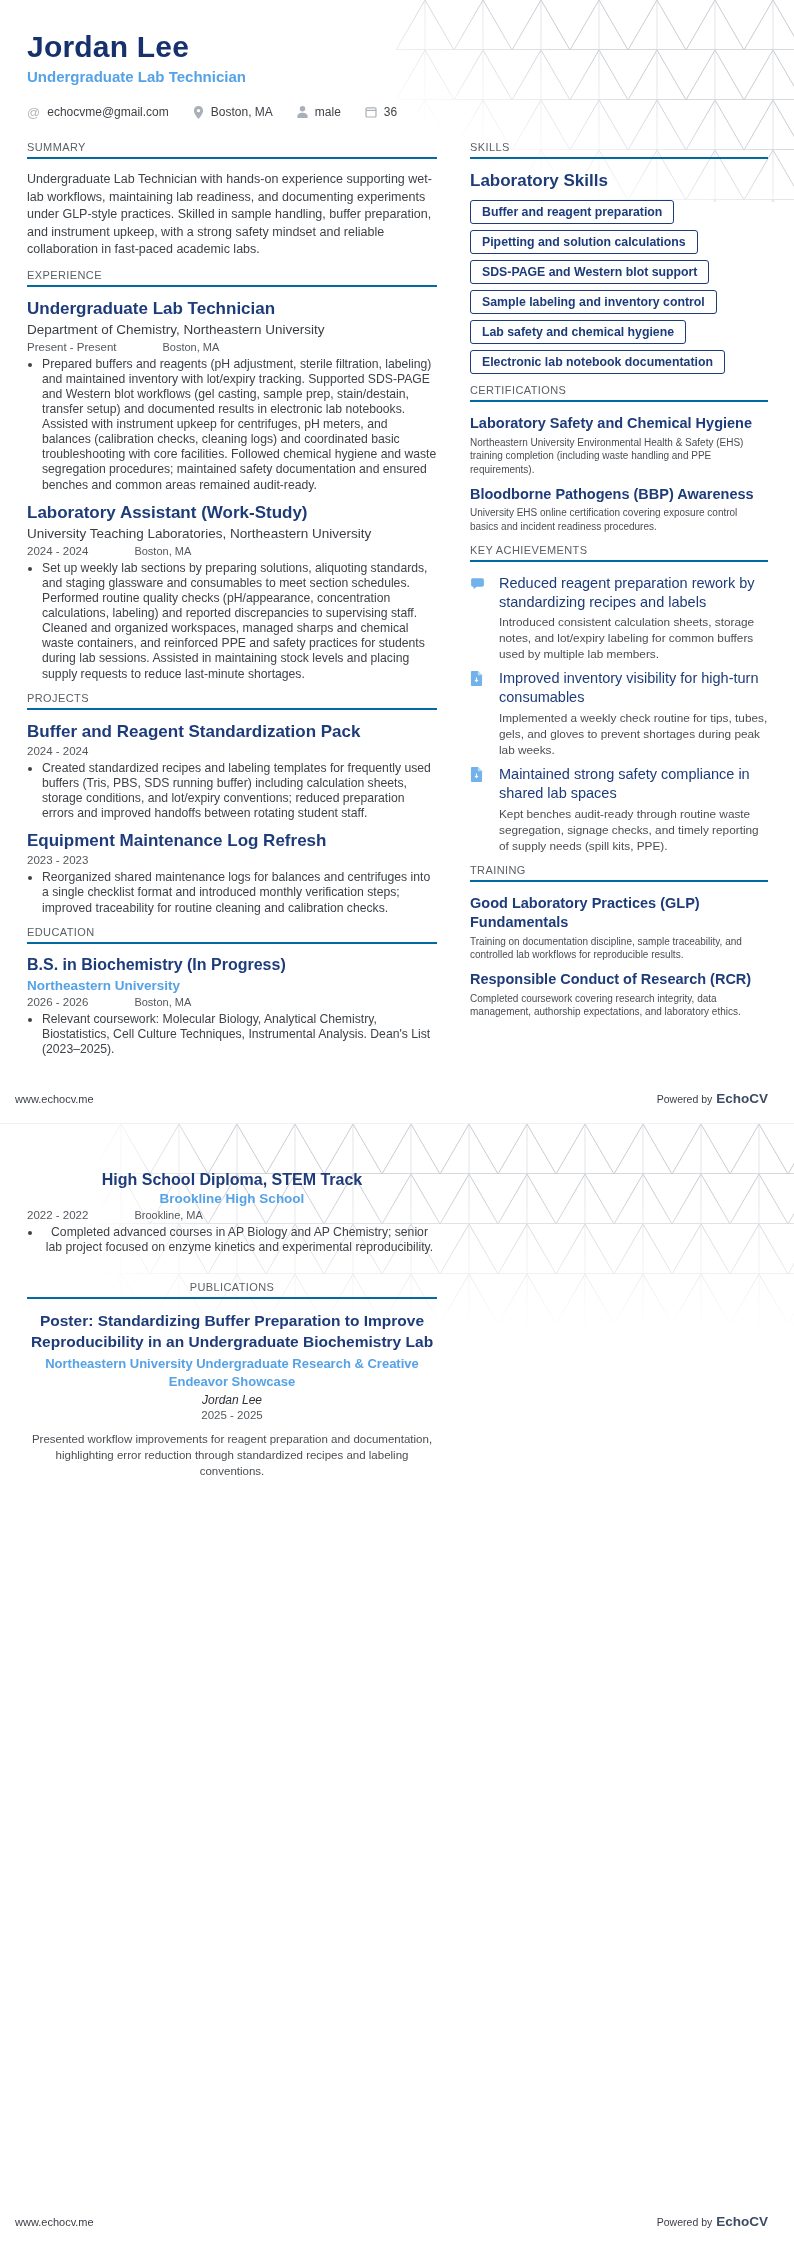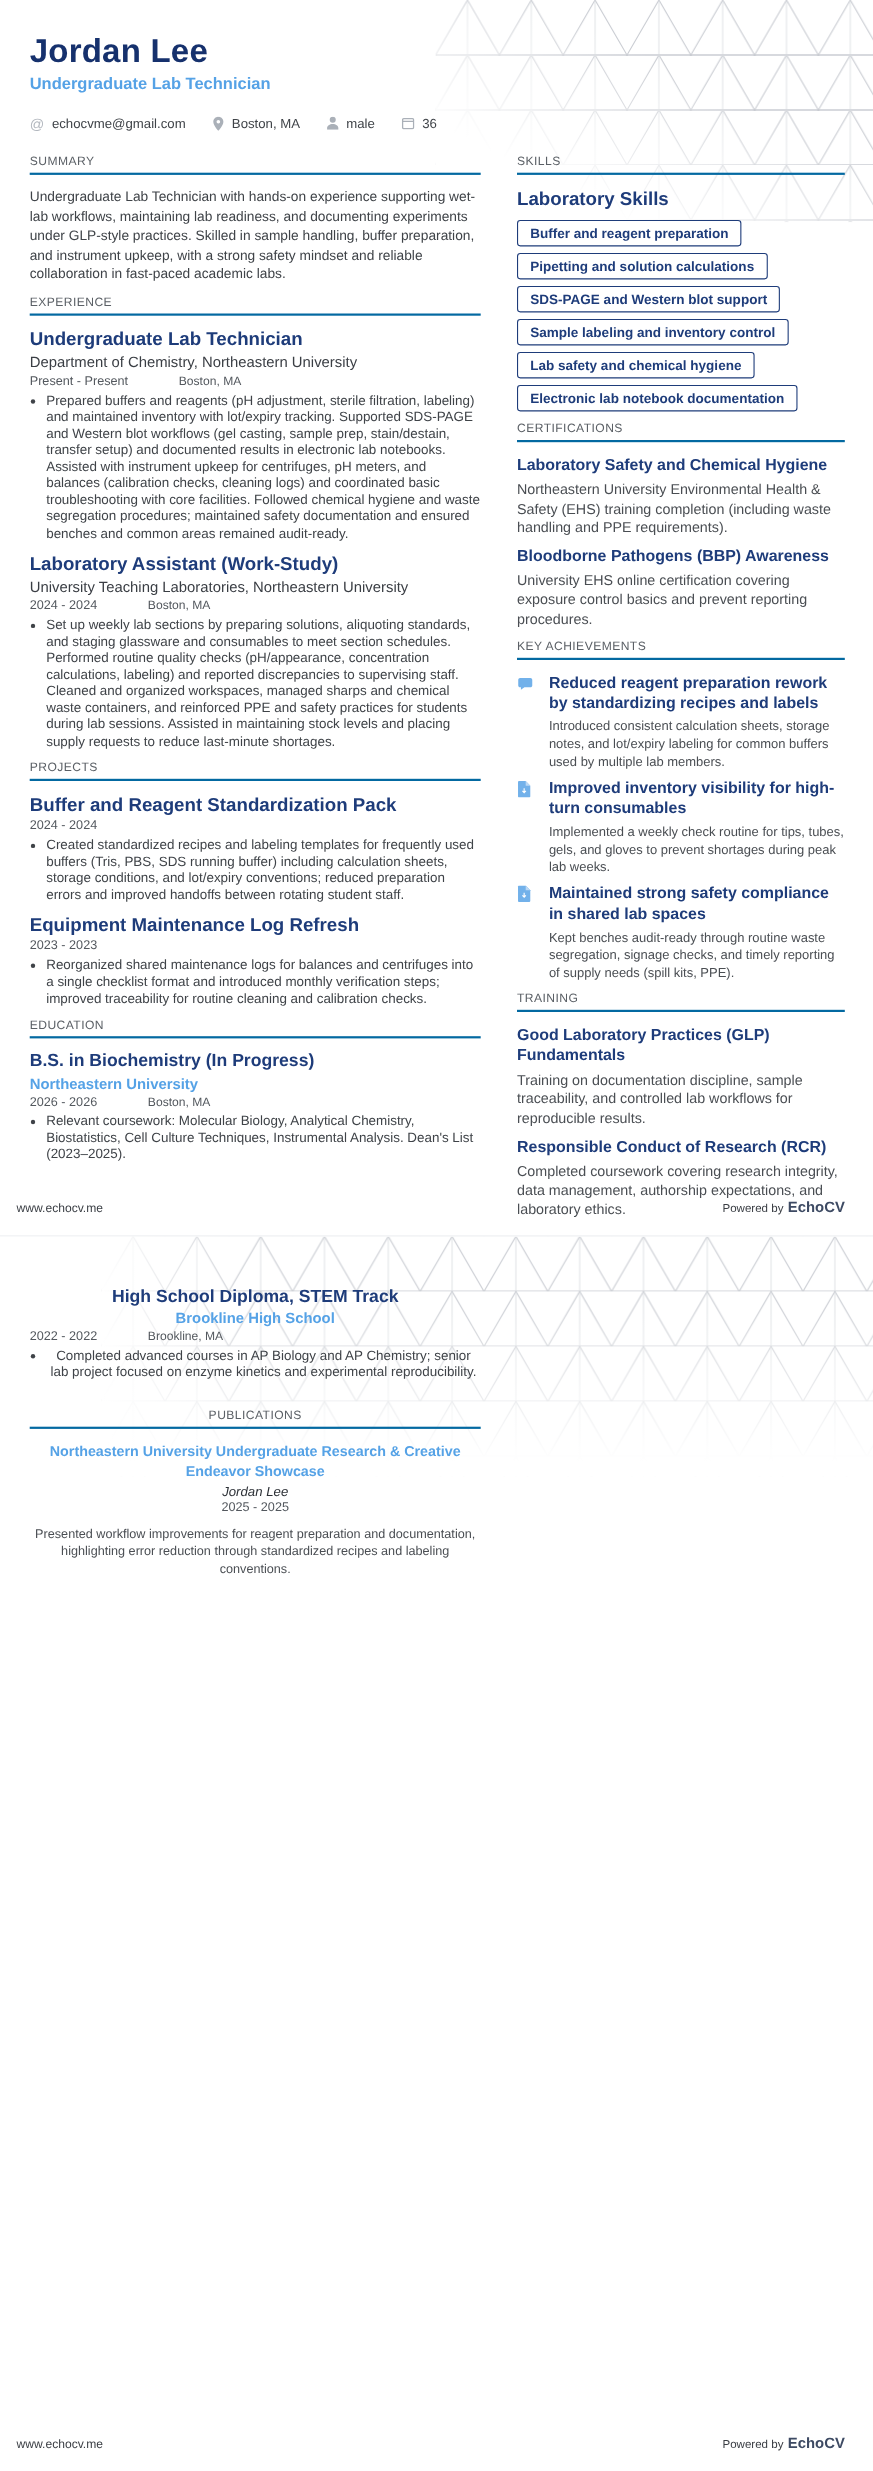--- a/index.html
+++ b/index.html
@@ -59,26 +59,26 @@
   .skill-group-title { font-size:17px; font-weight:700; color:#1e3c7a; margin-bottom:9px; }
   .pill {
     width:fit-content; border:1.5px solid #1e3c7a; border-radius:3px;
     padding:4px 11px; font-size:12.3px; font-weight:700; color:#1e3c7a;
     margin-bottom:6px; background:#fff;
   }
 
   
   .mini-entry { margin-bottom:8px; }
   .mini-title { font-size:14.5px; font-weight:700; color:#1e3c7a; line-height:1.3; margin-bottom:3px; }
-  .mini-desc { font-size:13px; line-height:1.36; color:#4a4e53; }
+  .mini-desc { font-size:10px; line-height:1.36; color:#4a4e53; }
 
   
   .ach { display:flex; gap:13px; margin-bottom:7px; }
   .ach-icon { flex:none; width:16px; padding-top:2px; }
-  .ach-title { font-size:14.5px; font-weight:700; color:#1e3c7a; line-height:1.3; margin-bottom:3px; }
+  .ach-title { font-size:14.5px; font-weight:400; color:#1e3c7a; line-height:1.3; margin-bottom:3px; }
   .ach-desc { font-size:11.8px; line-height:1.36; color:#4a4e53; }
 
   
   .p2-content { padding:46px 26px 0 27px; }
   .p2-col { width:410px;text-align:center; }
   .degree-title { font-size:16px; font-weight:700; color:#1e3c7a; line-height:1.2; margin-bottom:2px; }
   .school-link { font-size:13.5px; font-weight:700; color:#55a2e6; margin-bottom:3px; }
   .pub-title { font-size:15.5px; font-weight:700; color:#1e3c7a; line-height:1.32; margin-bottom:3px; }
   .pub-venue { font-size:13px; font-weight:700; color:#55a2e6; line-height:1.32; margin-bottom:3px; }
   .pub-author { font-size:12px; font-style:italic; color:#2c3036; margin-bottom:2px; }
@@ -240,21 +240,21 @@
         </section>
 
         <section class="sec">
           <div class="sec-label">CERTIFICATIONS</div>
           <div class="mini-entry">
             <div class="mini-title">Laboratory Safety and Chemical Hygiene</div>
             <div class="mini-desc">Northeastern University Environmental Health &amp; Safety (EHS) training completion (including waste handling and PPE requirements).</div>
           </div>
           <div class="mini-entry">
             <div class="mini-title">Bloodborne Pathogens (BBP) Awareness</div>
-            <div class="mini-desc">University EHS online certification covering exposure control basics and prevent reporting procedures.</div>
+            <div class="mini-desc">University EHS online certification covering exposure control basics and incident readiness procedures.</div>
           </div>
         </section>
 
         <section class="sec">
           <div class="sec-label">KEY ACHIEVEMENTS</div>
 
           <div class="ach">
             <span class="ach-icon">
               <svg width="15" height="15" viewBox="0 0 16 16">
                   <path d="M3 2.5h10c1 0 1.8.8 1.8 1.8v5.4c0 1-.8 1.8-1.8 1.8H7.2L3.8 14v-2.5H3c-1 0-1.8-.8-1.8-1.8V4.3c0-1 .8-1.8 1.8-1.8z" fill="#72b1ea"></path>
@@ -343,20 +343,21 @@
           <span class="loc">Brookline, MA</span>
         </div>
         <ul class="bullets">
           <li>Completed advanced courses in AP Biology and AP Chemistry; senior lab project focused on enzyme kinetics and experimental reproducibility.</li>
         </ul>
       </div>
 
       <section class="sec" style="margin-top:26px">
         <div class="sec-label">PUBLICATIONS</div>
         <div class="entry">
+          <div class="pub-title">Poster: Standardizing Buffer Preparation to Improve Reproducibility in an Undergraduate Biochemistry Lab</div>
           <div class="pub-venue">Northeastern University Undergraduate Research &amp; Creative Endeavor Showcase</div>
           <div class="pub-author">Jordan Lee</div>
           <div class="pub-date">2025 - 2025</div>
           <div class="pub-desc">Presented workflow improvements for reagent preparation and documentation, highlighting error reduction through standardized recipes and labeling conventions.</div>
         </div>
       </section>
     </div>
   </div>
 
   <div class="page-footer">

